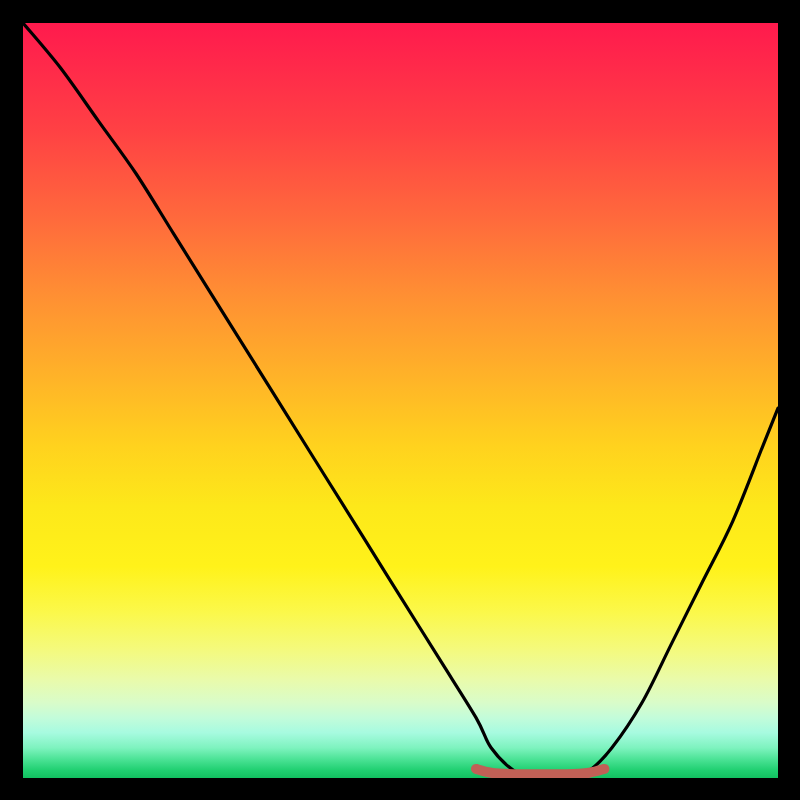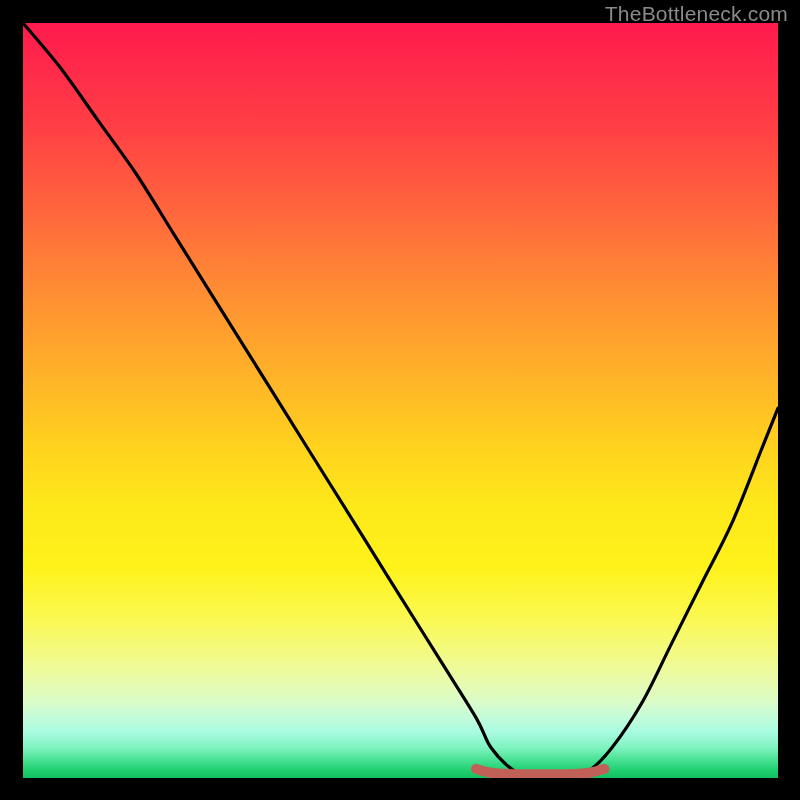--- a/index.html
+++ b/index.html
@@ -72,14 +72,13 @@
 
   <div class="plot-area">
     <div class="gradient"></div>
 
     <svg class="curves" viewBox="0 0 755 755" preserveAspectRatio="none">
       <path d="M0.0 0.0 C6.3 7.6 25.2 28.9 37.8 45.3 C50.3 61.7 62.9 80.5 75.5 98.1 C88.1 115.8 100.7 132.1 113.3 151.0 C125.8 169.9 138.4 191.3 151.0 211.4 C163.6 231.5 176.2 251.7 188.8 271.8 C201.3 291.9 213.9 312.1 226.5 332.2 C239.1 352.3 251.7 372.5 264.3 392.6 C276.8 412.7 289.4 432.9 302.0 453.0 C314.6 473.1 327.2 493.3 339.8 513.4 C352.3 533.5 364.9 553.7 377.5 573.8 C390.1 593.9 402.7 614.1 415.3 634.2 C427.8 654.3 444.2 679.5 453.0 694.6 C461.8 709.7 461.8 716.0 468.1 724.8 C474.4 733.6 483.2 742.4 490.8 747.5 C498.3 752.5 504.6 753.7 513.4 755.0 C522.2 756.3 534.8 756.3 543.6 755.0 C552.4 753.7 558.7 752.5 566.3 747.5 C573.8 742.4 580.1 736.1 588.9 724.8 C597.7 713.5 609.0 697.1 619.1 679.5 C629.2 661.9 639.2 639.2 649.3 619.1 C659.4 599.0 669.4 578.8 679.5 558.7 C689.6 538.6 699.6 520.9 709.7 498.3 C719.8 475.6 732.3 441.7 739.9 422.8 C747.5 403.9 752.5 391.3 755.0 385.1 " id="path-main" fill="none" stroke="#000000" stroke-width="3.2" stroke-linecap="round" stroke-linejoin="round"></path>
       <path d="M453.0 745.9 C455.5 746.6 461.8 748.8 468.1 749.7 C474.4 750.6 483.2 751.0 490.8 751.2 C498.3 751.5 504.6 751.2 513.4 751.2 C522.2 751.2 534.8 751.5 543.6 751.2 C552.4 751.0 560.0 750.6 566.3 749.7 C572.5 748.8 578.8 746.6 581.4 745.9 " id="path-accent" fill="none" stroke="#c06056" stroke-width="10" stroke-linecap="round" stroke-linejoin="round"></path>
     </svg>
   </div>
 
-  <div class="watermark">TheBottleneck.com</div>
 </div>
 
 </body></html>

